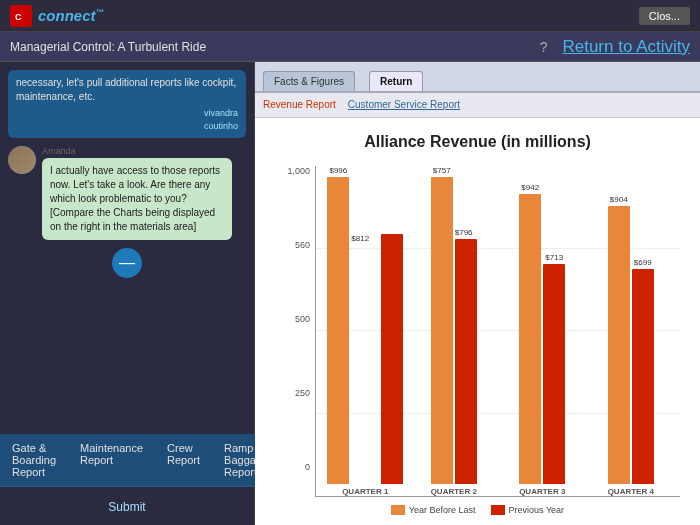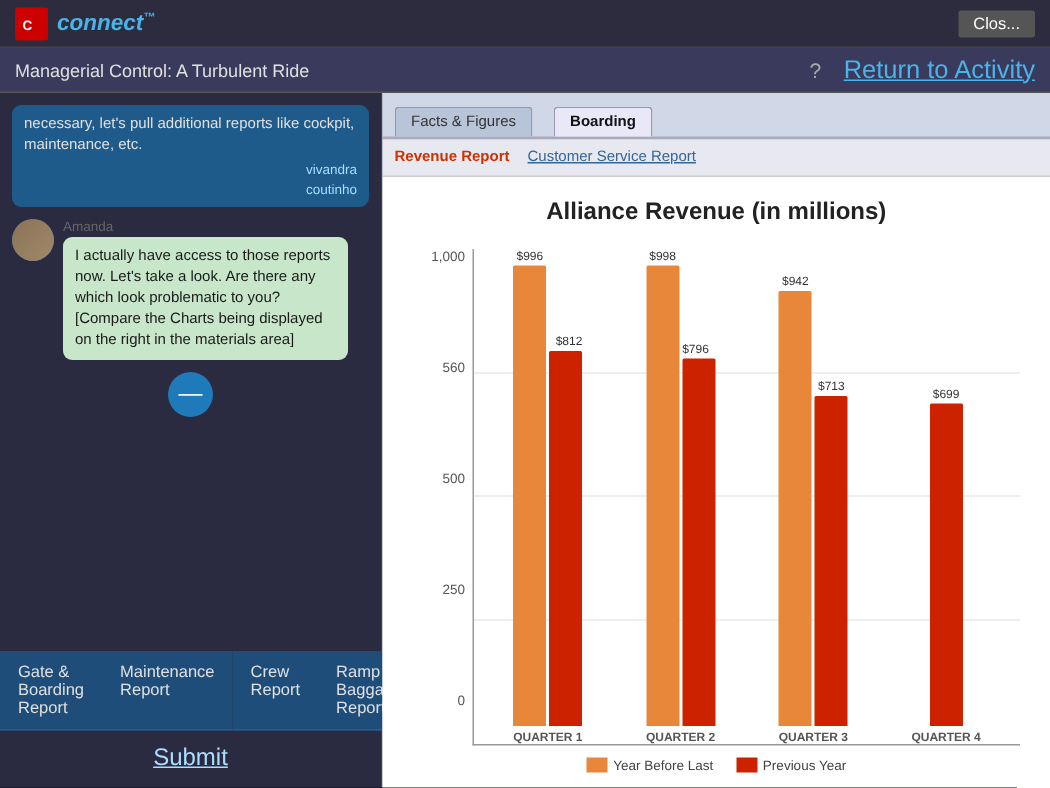--- a/index.html
+++ b/index.html
@@ -206,23 +206,22 @@
     }
 
     .submit-area {
       padding: 10px;
       text-align: center;
     }
     .submit-btn {
       background: transparent;
       border: none;
       color: #aaddff;
-      font-size: 16px;
-      cursor: pointer;
-      text-decoration: underline;
+      font-size: 12px;
+      cursor: pointer;
     }
 
     
     .right-panel {
       flex: 1;
       background: #f0f0f0;
       display: flex;
       flex-direction: column;
     }
 
@@ -266,21 +265,21 @@
     }
     .sub-tab {
       font-size: 10px;
       color: #336699;
       cursor: pointer;
       text-decoration: underline;
       white-space: nowrap;
     }
     .sub-tab.active {
       color: #cc3300;
-      font-weight: bold;
+      font-weight: normal;
       text-decoration: none;
     }
 
     
     .chart-area {
       flex: 1;
       background: white;
       padding: 15px 20px 10px 20px;
       display: flex;
       flex-direction: column;
@@ -457,21 +456,21 @@
     <div class="submit-area">
       <button class="submit-btn">Submit</button>
     </div>
   </div>
 
   <div class="right-panel">
 
     <div class="tab-bar">
       <div class="tab-group">
         <div class="tab">Facts &amp; Figures</div>
-        <div class="tab active">Boarding</div>
+        <div class="tab active">Return</div>
       </div>
     </div>
 
     <div class="sub-tab-bar">
       <span class="sub-tab active">Revenue Report</span>
       <span class="sub-tab">Customer Service Report</span>
     </div>
 
     <div class="chart-area">
       <div class="chart-title">Alliance Revenue (in millions)</div>
@@ -493,32 +492,32 @@
               <div class="grid-line" style="bottom: 75%; height:1px; background:#ddd;"></div>
               <div class="grid-line" style="bottom: 50%; height:1px; background:#ddd;"></div>
               <div class="grid-line" style="bottom: 25%; height:1px; background:#ddd;"></div>
 
               <div class="quarter-group">
                 <div class="bars-row">
                   <div style="position:relative; display:flex; flex-direction:column; align-items:center;">
                     <span style="font-size:8px;color:#333;margin-bottom:2px;">$996</span>
                     <div class="bar bar-orange" style="width: 22px; height: 307px; min-height: 2px;"></div>
                   </div>
-                  <div style="position:relative; display:flex; flex-direction:column; align-items:flex-end;">
+                  <div style="position:relative; display:flex; flex-direction:row; align-items:flex-start;gap:12px;">
                     <span style="font-size:8px;color:#333;margin-bottom:2px;">$812</span>
                     <div class="bar bar-red" style="width: 22px; height: 250px; min-height: 2px;"></div>
                   </div>
                 </div>
                 <div class="quarter-label">QUARTER 1</div>
               </div>
 
               <div class="quarter-group">
                 <div class="bars-row">
                   <div style="position:relative; display:flex; flex-direction:column; align-items:center;">
-                    <span style="font-size:8px;color:#333;margin-bottom:2px;">$998</span>
+                    <span style="font-size:8px;color:#333;margin-bottom:2px;">$757</span>
                     <div class="bar bar-orange" style="width: 22px; height: 307px; min-height: 2px;"></div>
                   </div>
                   <div style="position:relative; display:flex; flex-direction:column; align-items:flex-start;">
                     <span style="font-size:8px;color:#333;margin-bottom:2px;">$796</span>
                     <div class="bar bar-red" style="width: 22px; height: 245px; min-height: 2px;"></div>
                   </div>
                 </div>
                 <div class="quarter-label">QUARTER 2</div>
               </div>
 
@@ -531,20 +530,24 @@
                   <div style="position:relative; display:flex; flex-direction:column; align-items:center;">
                     <span style="font-size:8px;color:#333;margin-bottom:2px;">$713</span>
                     <div class="bar bar-red" style="width: 22px; height: 220px; min-height: 2px;"></div>
                   </div>
                 </div>
                 <div class="quarter-label">QUARTER 3</div>
               </div>
 
               <div class="quarter-group">
                 <div class="bars-row">
+                  <div style="position:relative; display:flex; flex-direction:column; align-items:center;">
+                    <span style="font-size:8px;color:#333;margin-bottom:2px;">$904</span>
+                    <div class="bar bar-orange" style="width: 22px; height: 278px; min-height: 2px;"></div>
+                  </div>
                   <div style="position:relative; display:flex; flex-direction:column; align-items:center;">
                     <span style="font-size:8px;color:#333;margin-bottom:2px;">$699</span>
                     <div class="bar bar-red" style="width: 22px; height: 215px; min-height: 2px;"></div>
                   </div>
                 </div>
                 <div class="quarter-label">QUARTER 4</div>
               </div>
             </div>
           </div>
         </div>

